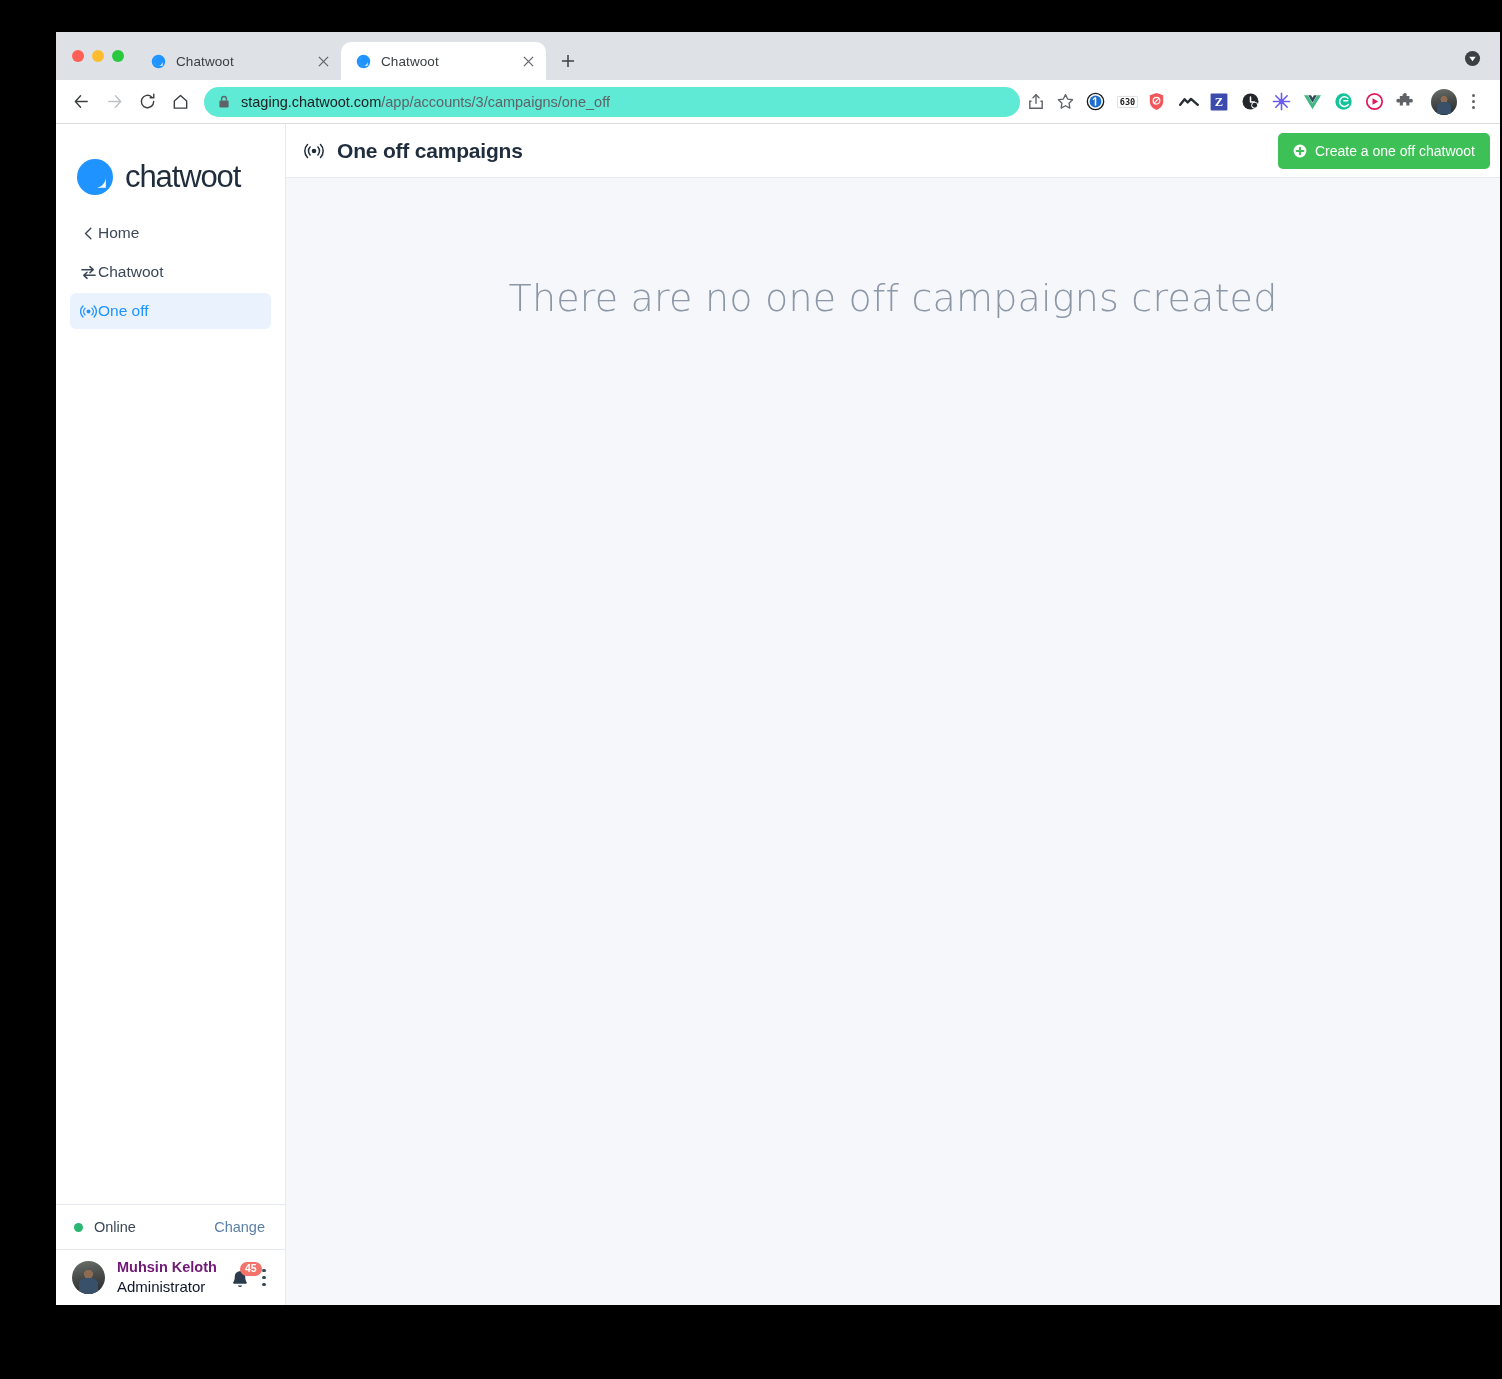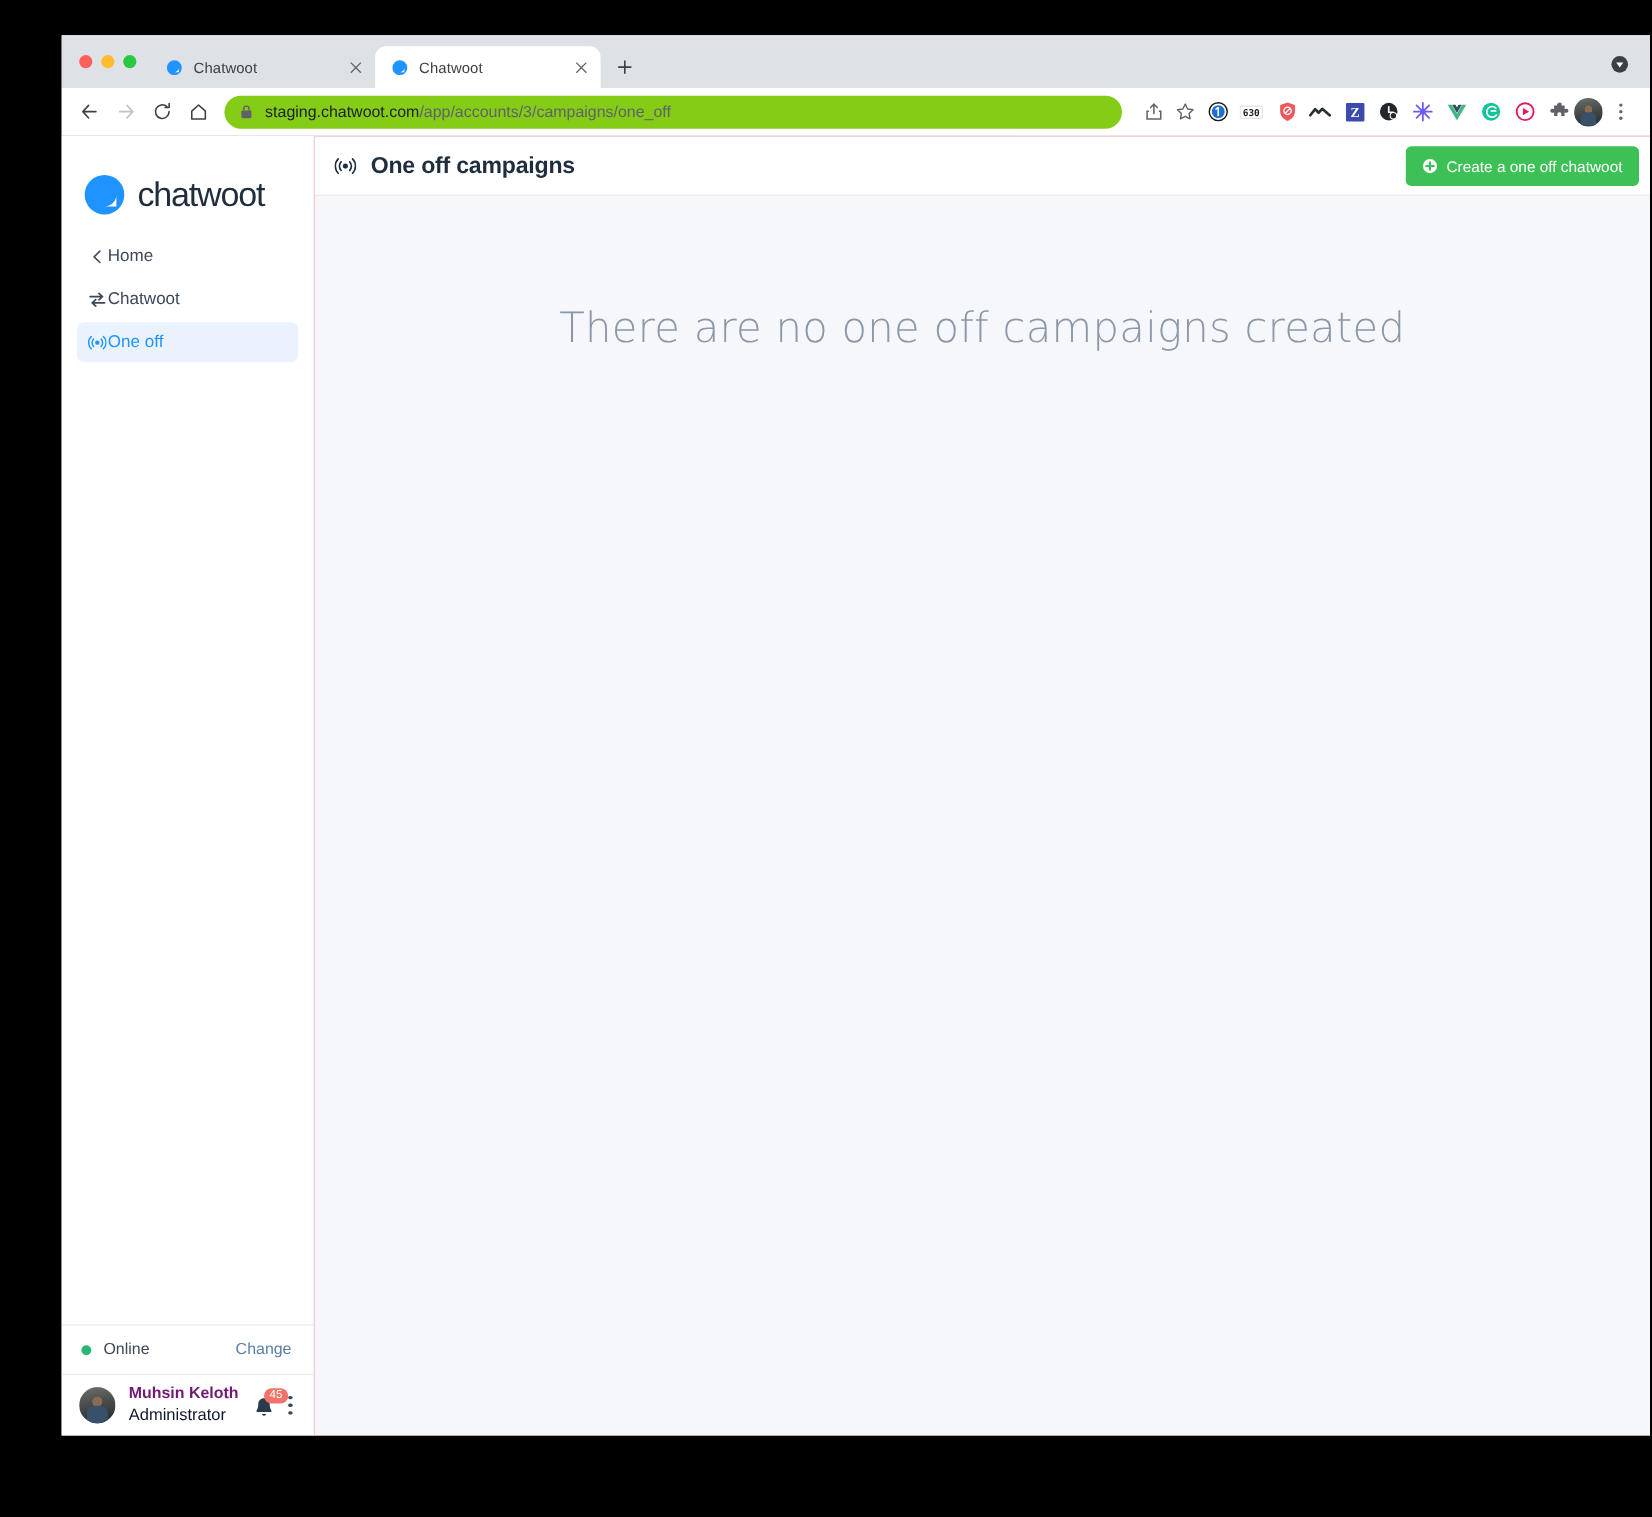--- a/index.html
+++ b/index.html
@@ -104,41 +104,41 @@
     margin-right: 3px;
     display: flex; align-items: center; justify-content: center;
     color: #3c4043;
     flex-shrink: 0;
   }
   .nav-btn.disabled { color: #bdc1c6; }
 
   .omnibox {
     flex: 1 1 auto;
     height: 30px;
-    background: #84cc16;
+    background: #5eead4;
     border-radius: 16px;
     display: flex;
     align-items: center;
     padding: 0 14px;
     margin: 0 8px 0 6px;
     min-width: 0;
   }
   .omnibox .lock { margin-right: 11px; display: flex; align-items: center; flex-shrink: 0; }
   .omnibox .url {
     font-size: 14.5px;
     color: #202124;
     white-space: nowrap;
     overflow: hidden;
   }
   .omnibox .url .path { color: #5f6368; }
 
   .tb-icons { display: flex; align-items: center; gap: 0px; flex-shrink: 0; }
   .tb-icon {
     width: 31px; height: 30px;
-    display: flex; align-items: center; justify-content: flex-end;
+    display: flex; align-items: center; justify-content: flex-start;
     flex-shrink: 0;
   }
   .tb-icon.share-star { width: 29px; }
   .avatar-btn {
     width: 26px; height: 26px; border-radius: 50%;
     margin: 0 3px 0 4px;
     overflow: hidden;
     flex-shrink: 0;
     position: relative;
   }
@@ -236,21 +236,21 @@
   .user-meta { flex: 1 1 auto; min-width: 0; }
   .user-name { font-size: 14.5px; color: #701a75; font-weight: bold; line-height: 1.35; white-space: nowrap; }
   .user-role { font-size: 15px; color: #0f172a; line-height: 1.35; }
   .bell-wrap { position: relative; width: 22px; height: 22px; margin-right: 5px; flex-shrink: 0; }
   .bell-badge {
     position: absolute;
     top: -5px; left: 10px;
     background: #f2736a;
     color: #ffffff;
     font-size: 10.5px;
-    font-weight: normal;
+    font-weight: bold;
     border-radius: 9px;
     padding: 1px 5px 2px 5px;
     line-height: 1.1;
   }
   .kebab {
     width: 14px; height: 24px;
     display: flex; flex-direction: column; align-items: center; justify-content: center;
     gap: 3.5px;
     flex-shrink: 0;
   }

